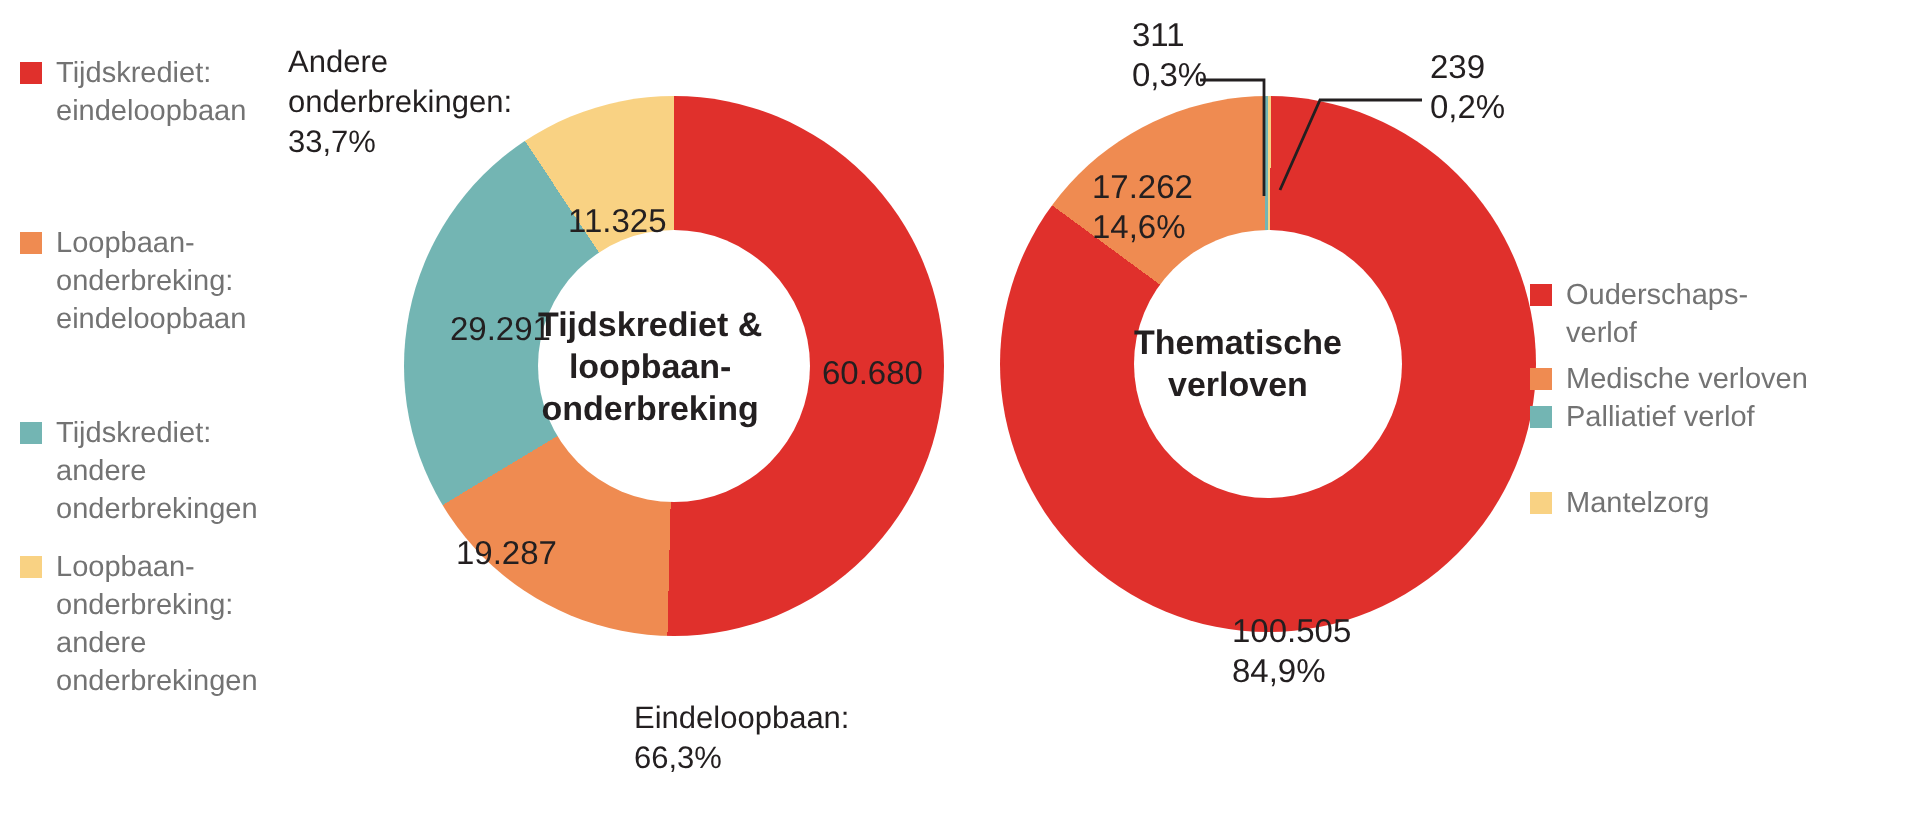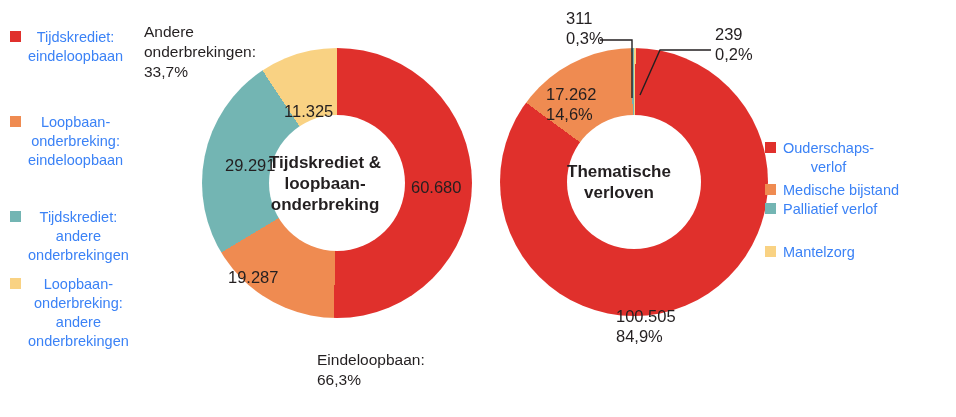--- a/index.html
+++ b/index.html
@@ -29,22 +29,21 @@
   .legend-swatch {
     width: 11px;
     height: 11px;
     flex: 0 0 11px;
     margin-top: 3px;
   }
   .legend-label {
     font-size: 14.5px;
     line-height: 19px;
     white-space: pre-line;
-    color: #3b82f6;
-    text-align: center;
+    color: #737373;
   }
 
   
   #legend-left .legend-item { left: 10px; width: 160px; }
   #legend-left .li0 { top: 28px; }
   #legend-left .li1 { top: 113px; }
   #legend-left .li2 { top: 208px; }
   #legend-left .li3 { top: 275px; }
 
   
@@ -191,21 +190,21 @@
 0,2%</div>
 
   <div id="legend-right">
     <div class="legend-item ri0">
       <span class="legend-swatch" style="background:#e0302c"></span>
       <span class="legend-label">Ouderschaps-
 verlof</span>
     </div>
     <div class="legend-item ri1">
       <span class="legend-swatch" style="background:#ef8b51"></span>
-      <span class="legend-label">Medische bijstand</span>
+      <span class="legend-label">Medische verloven</span>
     </div>
     <div class="legend-item ri2">
       <span class="legend-swatch" style="background:#73b5b3"></span>
       <span class="legend-label">Palliatief verlof</span>
     </div>
     <div class="legend-item ri3">
       <span class="legend-swatch" style="background:#f9d283"></span>
       <span class="legend-label">Mantelzorg</span>
     </div>
   </div>

